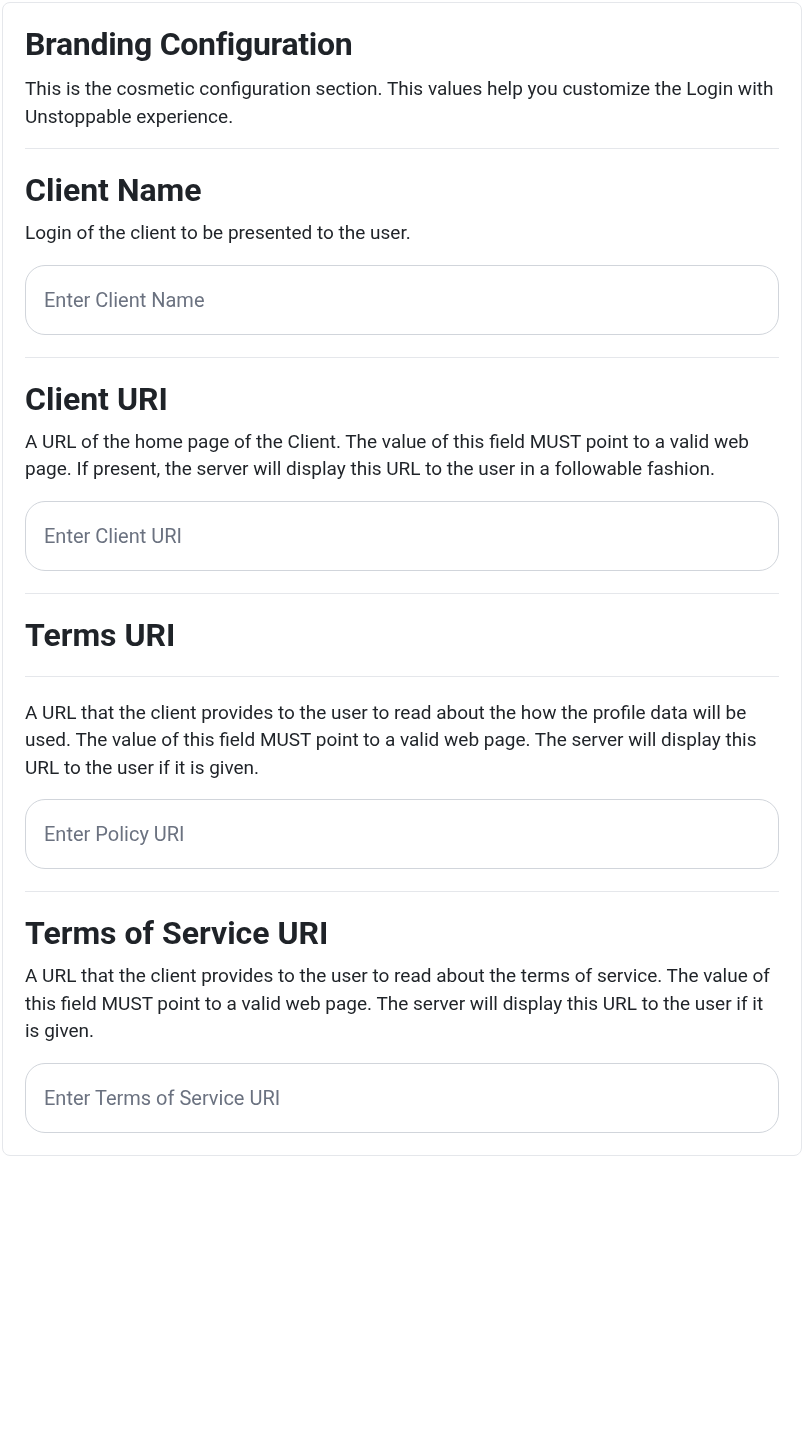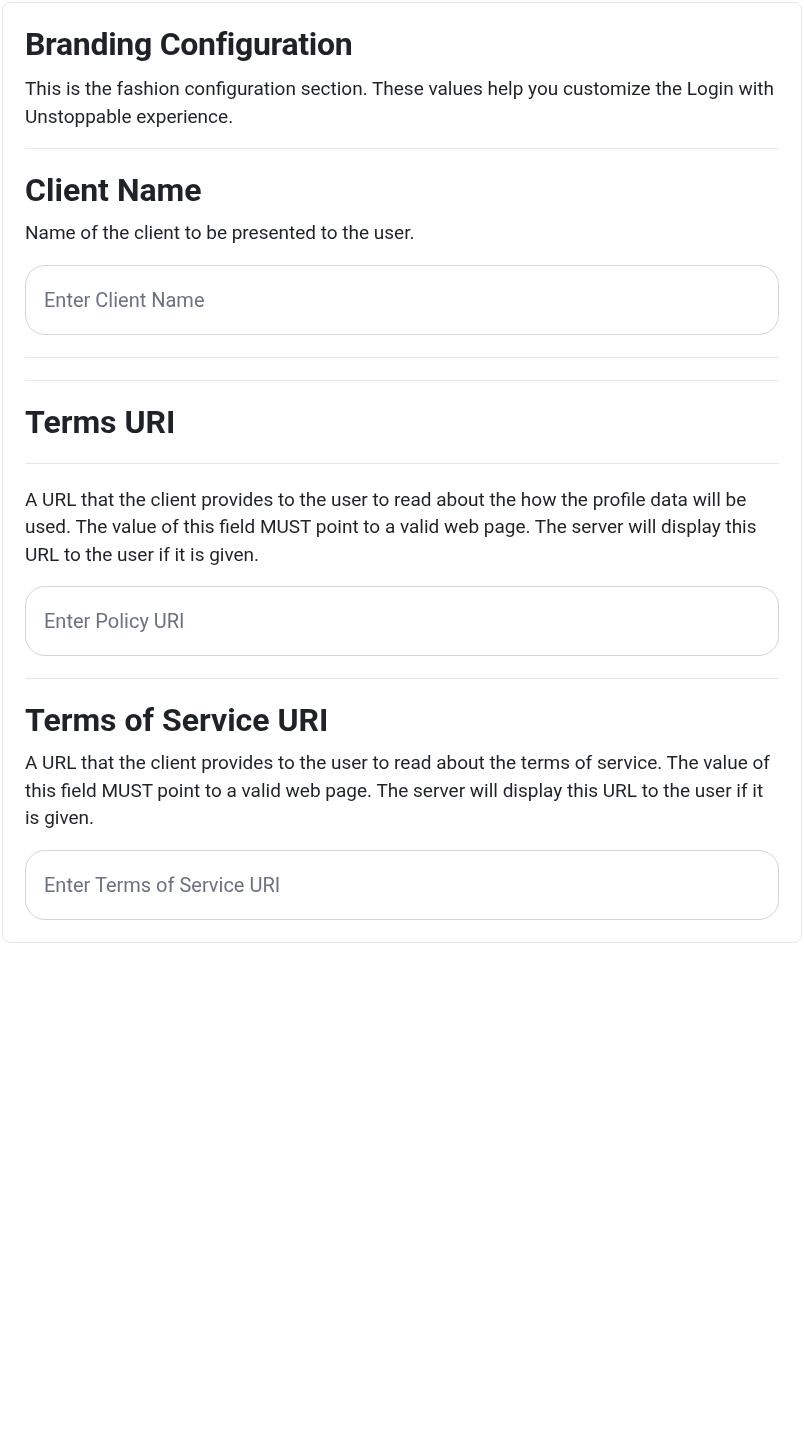--- a/index.html
+++ b/index.html
@@ -70,30 +70,35 @@
       border: none;
       border-top: 1px solid #e5e7eb;
       margin-top: 22px;
     }
   </style>
 </head>
 <body>
 
 <div class="card">
   <h1>Branding Configuration</h1>
-  <p class="intro">This is the fashion configuration section. These values help you customize the Login with Unstoppable experience.</p>
+  <p class="intro">This is the cosmetic configuration section. This values help you customize the Login with Unstoppable experience.</p>
   <hr class="divider">
 
   <div class="section">
     <h2 class="section-title">Client Name</h2>
-    <p class="section-desc">Name of the client to be presented to the user.</p>
+    <p class="section-desc">Login of the client to be presented to the user.</p>
     <input type="text" class="text-input" placeholder="Enter Client Name" style="">
   </div>
   <hr class="section-sep">
 
+  <div class="section">
+    <h2 class="section-title">Client URI</h2>
+    <p class="section-desc">A URL of the home page of the Client. The value of this field MUST point to a valid web page. If present, the server will display this URL to the user in a followable fashion.</p>
+    <input type="text" class="text-input" placeholder="Enter Client URI" style="">
+  </div>
   <hr class="section-sep">
 
   <div class="section">
     <h2 class="section-title">Terms URI</h2>
   </div>
   <hr class="section-sep">
 
   <div class="section">
     <p class="section-desc">A URL that the client provides to the user to read about the how the profile data will be used. The value of this field MUST point to a valid web page. The server will display this URL to the user if it is given.</p>
     <input type="text" class="text-input" placeholder="Enter Policy URI" style="">

